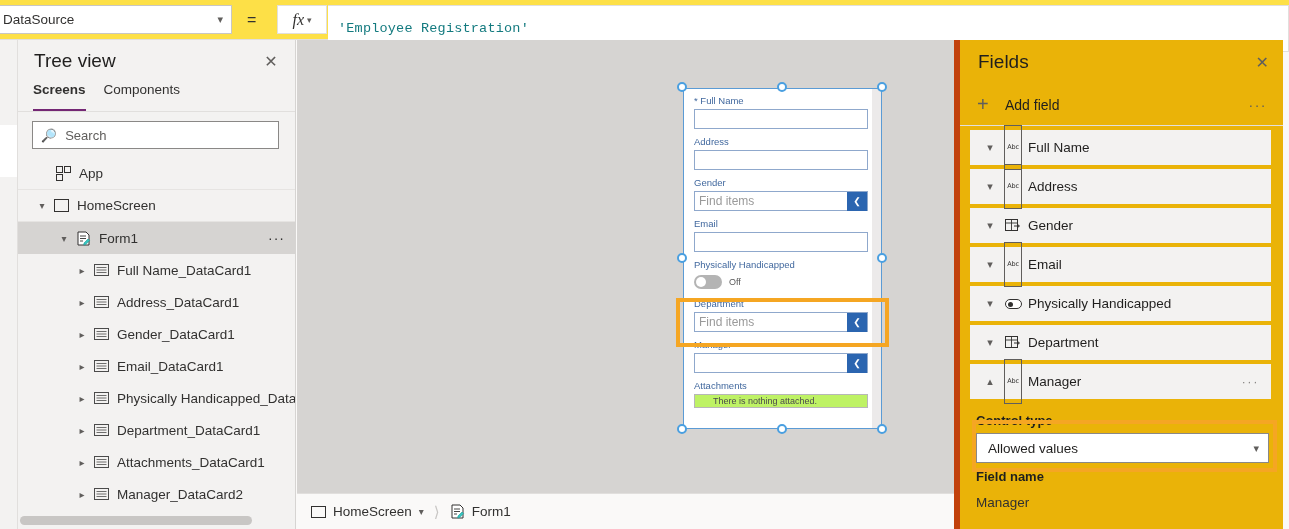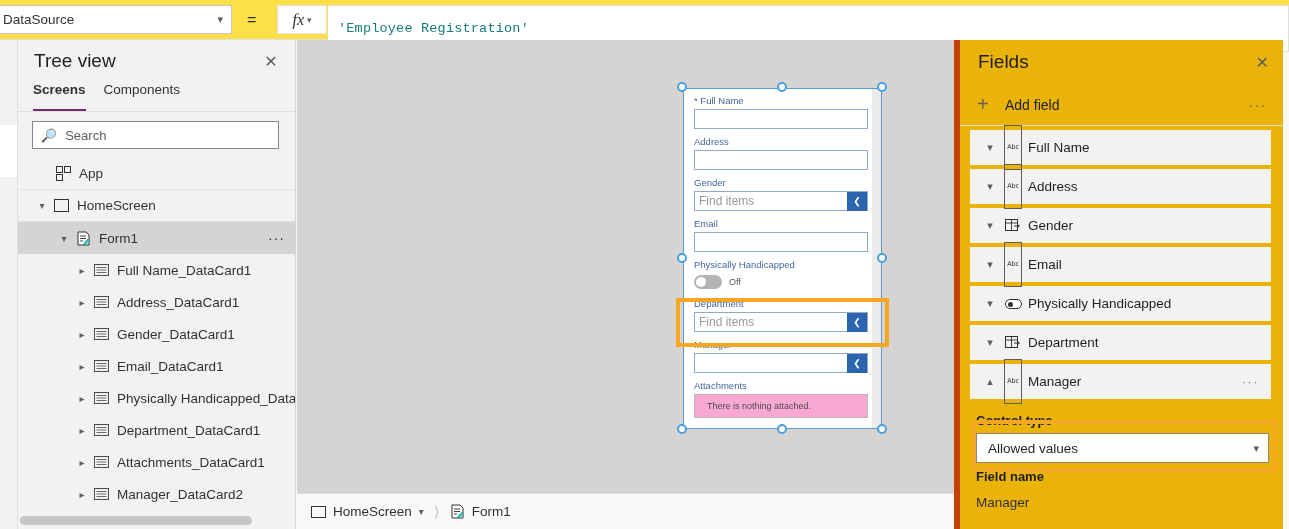--- a/index.html
+++ b/index.html
@@ -142,22 +142,22 @@
   .toggle {
     width: 28px; height: 14px; border-radius: 8px; background: #b4b4b4;
     position: relative;
   }
   .toggle::after {
     content: ""; position: absolute; left: 2px; top: 2px;
     width: 10px; height: 10px; border-radius: 50%; background: #fff;
   }
   .toggle-lbl { font-size: 9px; color: #5a5a5a; }
   .attach-box {
-    height: 24px; border: 1px solid #b7b7b7; background: #f9a8d4;
-    display: flex; align-items: center; padding-left: 12px;
+    height: 14px; border: 1px solid #b7b7b7; background: #bef264;
+    display: flex; align-items: center; padding-left: 18px;
     font-size: 9px; color: #4b4b4b;
   }
 
   .handle {
     position: absolute; width: 10px; height: 10px; border-radius: 50%;
     background: #ffffff; border: 2px solid #4a9fe0; z-index: 6;
   }
 
   .manager-highlight {
     position: absolute; left: 379px; top: 258px; width: 213px; height: 49px;

